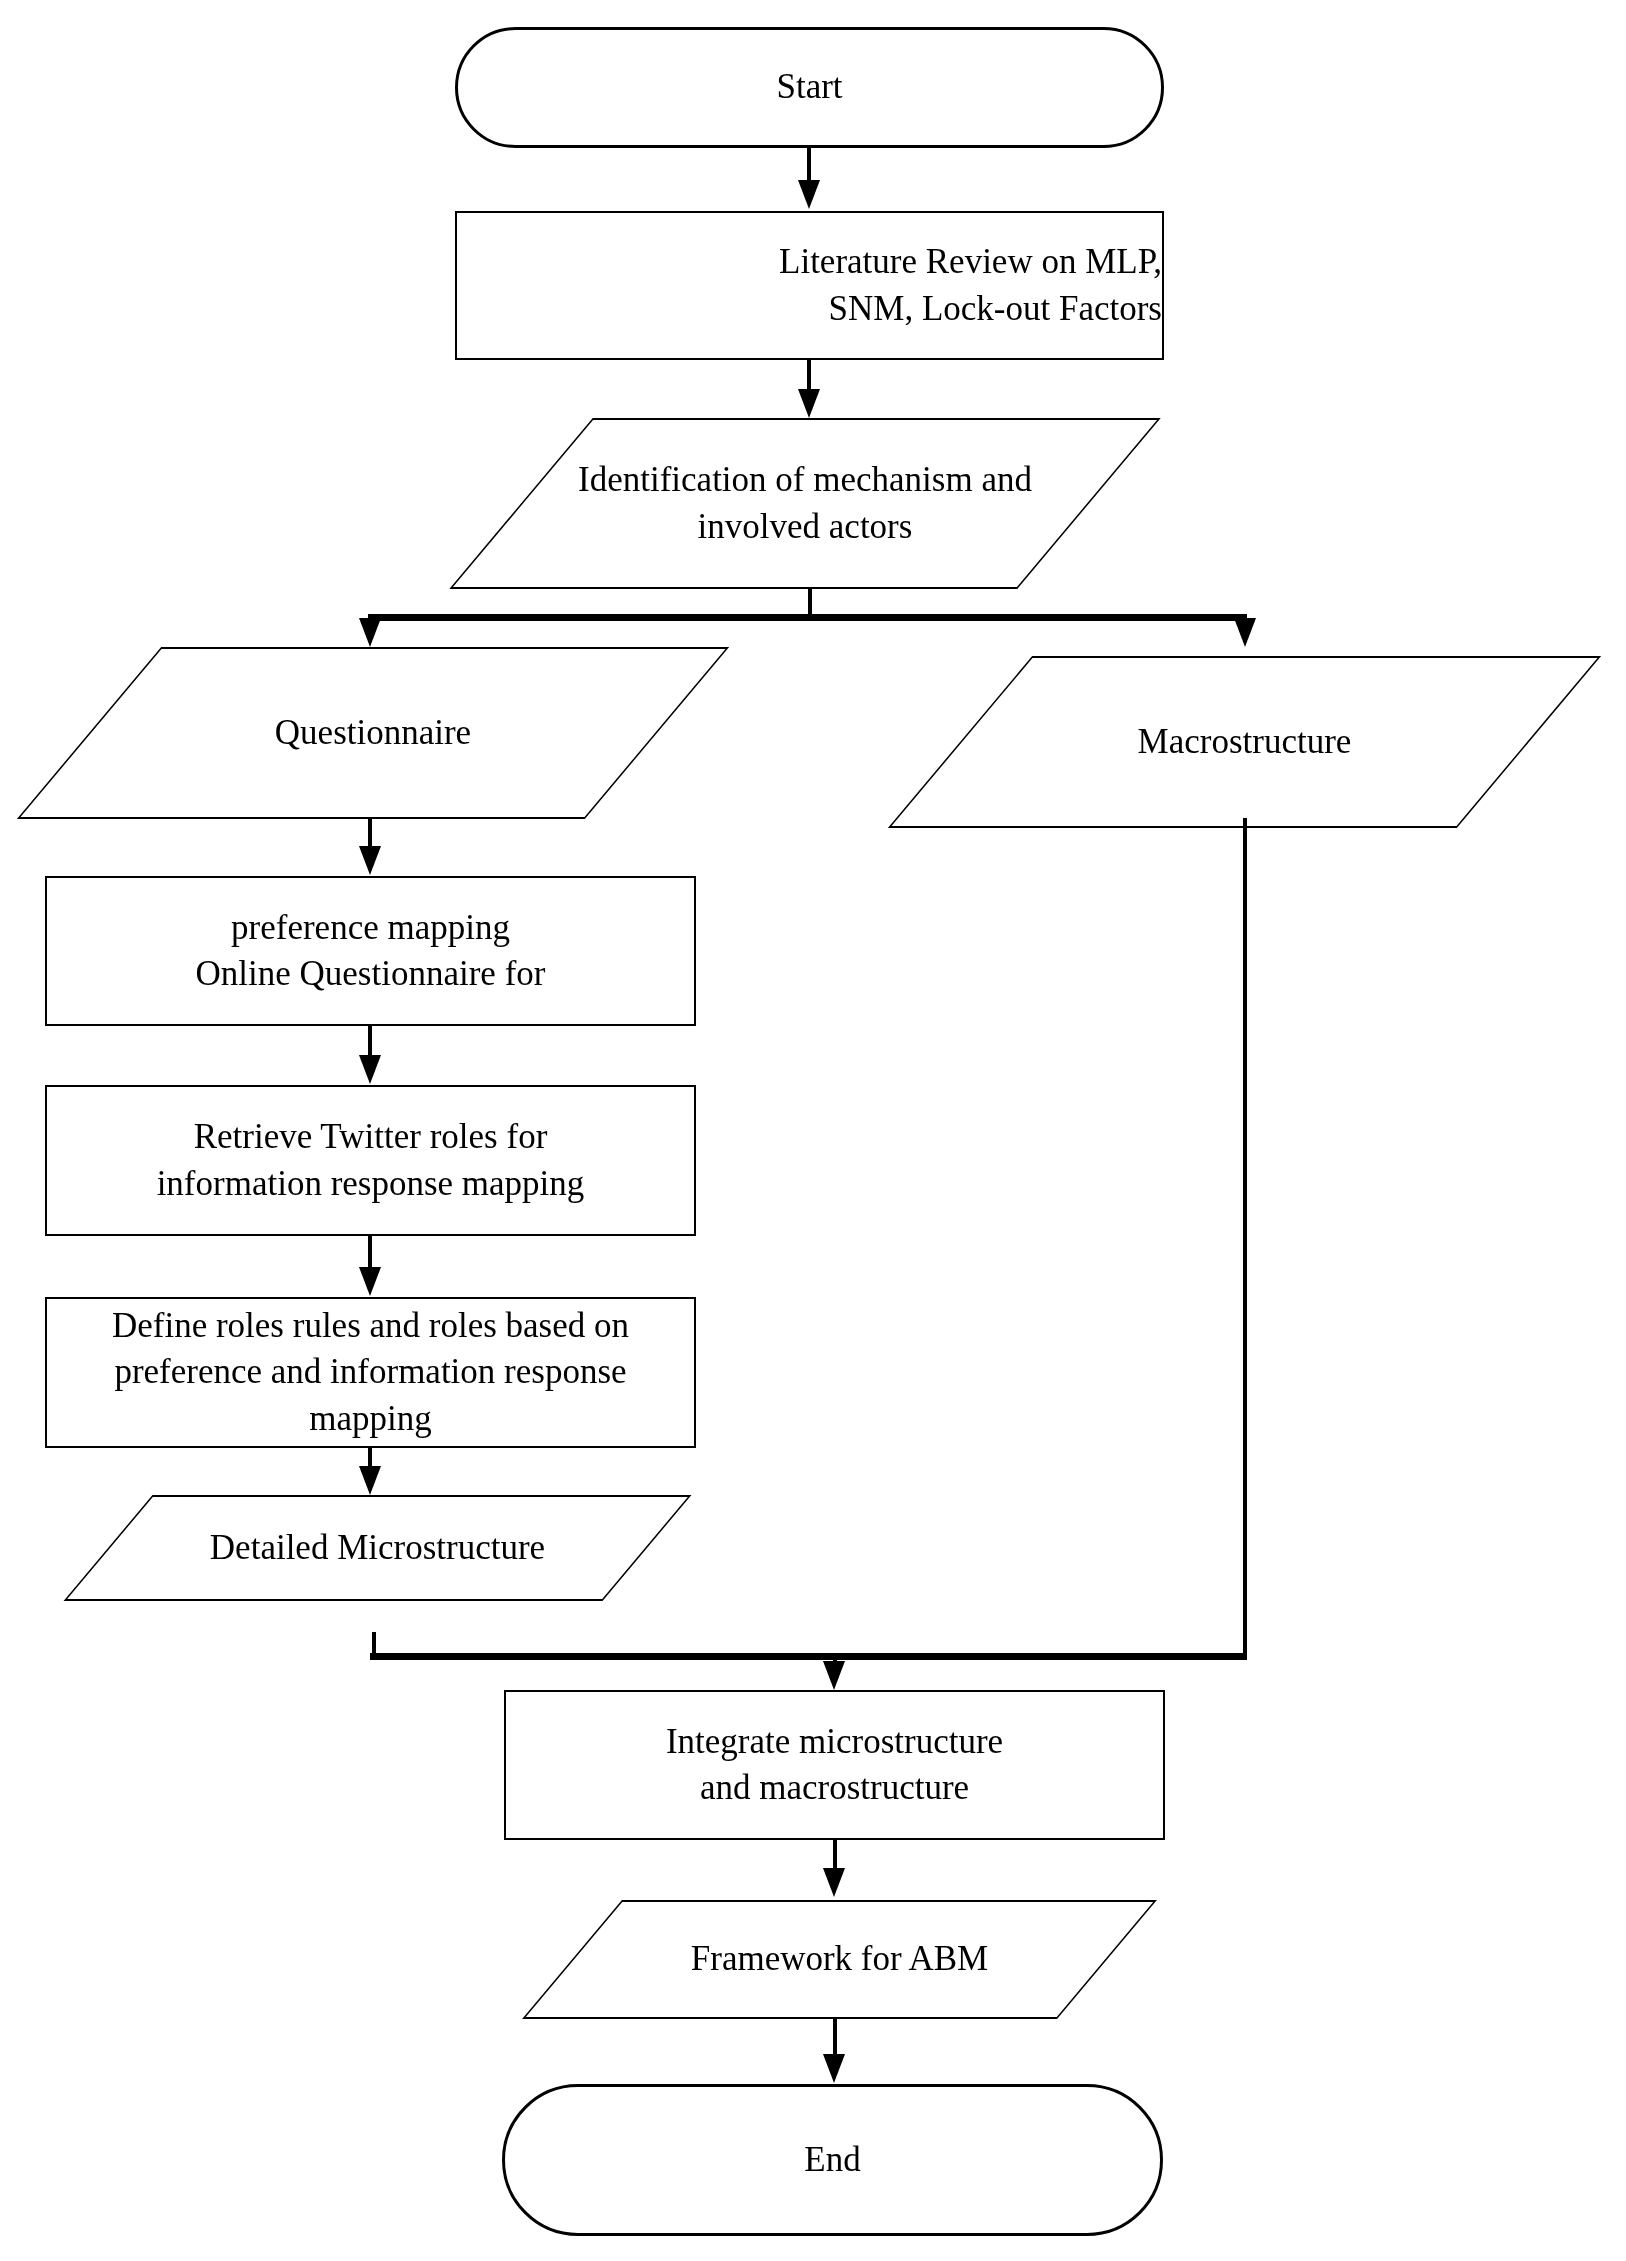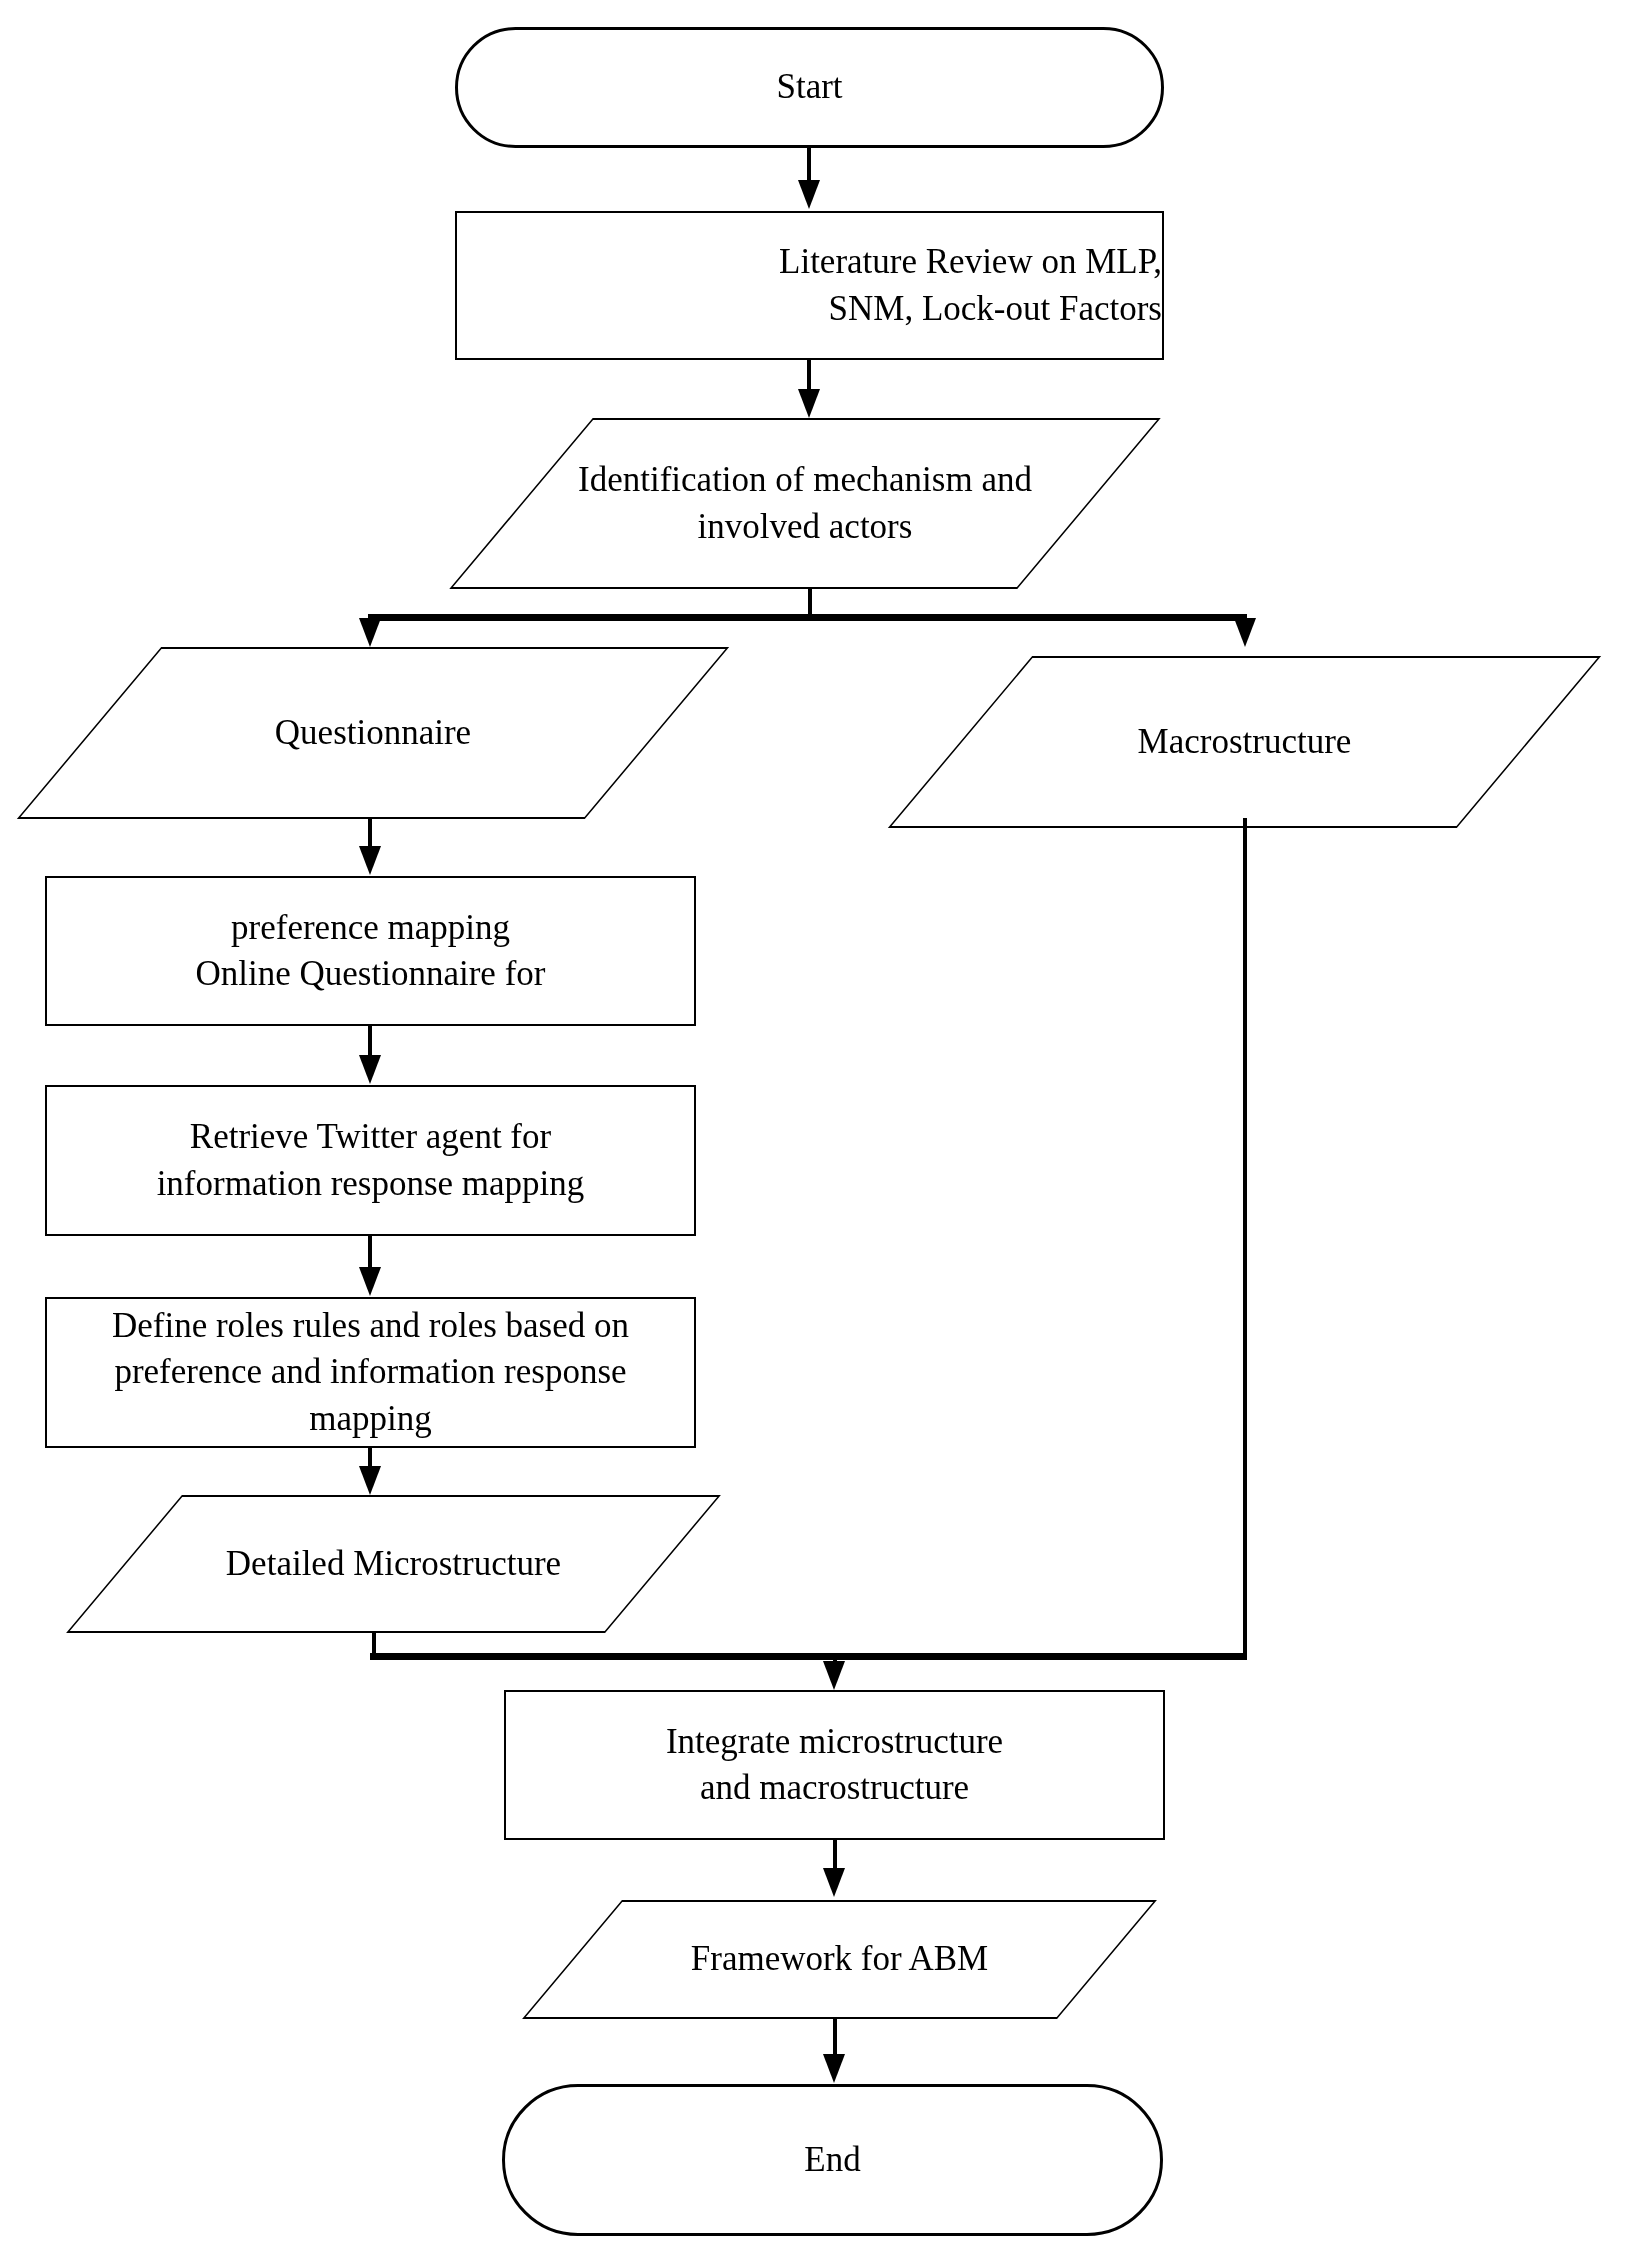--- a/index.html
+++ b/index.html
@@ -120,41 +120,41 @@
     <div class="label-line">preference mapping</div>
     <div class="label-line">Online Questionnaire for</div>
   </div>
 
   <div class="arrow">
     <div class="shaft" style="left:368px; top:1026px; height:31px;"></div>
     <div class="head" style="left:359px; top:1055px;"></div>
   </div>
 
   <div class="node rect" style="left:45px; top:1085px; width:651px; height:151px;">
-    <div class="label-line">Retrieve Twitter agent for</div>
+    <div class="label-line">Retrieve Twitter roles for</div>
     <div class="label-line">information response mapping</div>
   </div>
 
   <div class="arrow">
     <div class="shaft" style="left:368px; top:1236px; height:33px;"></div>
     <div class="head" style="left:359px; top:1267px;"></div>
   </div>
 
   <div class="node rect" style="left:45px; top:1297px; width:651px; height:151px;">
     <div class="label-line">Define roles rules and roles based on</div>
     <div class="label-line">preference and information response</div>
     <div class="label-line">mapping</div>
   </div>
 
   <div class="arrow">
     <div class="shaft" style="left:368px; top:1448px; height:20px;"></div>
     <div class="head" style="left:359px; top:1466px;"></div>
   </div>
 
-  <div class="para-wrap" style="left:124px; top:1495px; width:539px; height:138px;">
+  <div class="para-wrap" style="left:108px; top:1495px; width:539px; height:106px;">
     <div class="para-bg"></div>
     <div class="para-label">Detailed Microstructure</div>
   </div>
 
   <div class="vline" style="left:372px; top:1632px; height:27px;"></div>
 
   <div class="vline" style="left:1243px; top:818px; height:841px;"></div>
 
   <div class="hline" style="left:370px; top:1653px; width:877px; height:6.7px;"></div>
 

